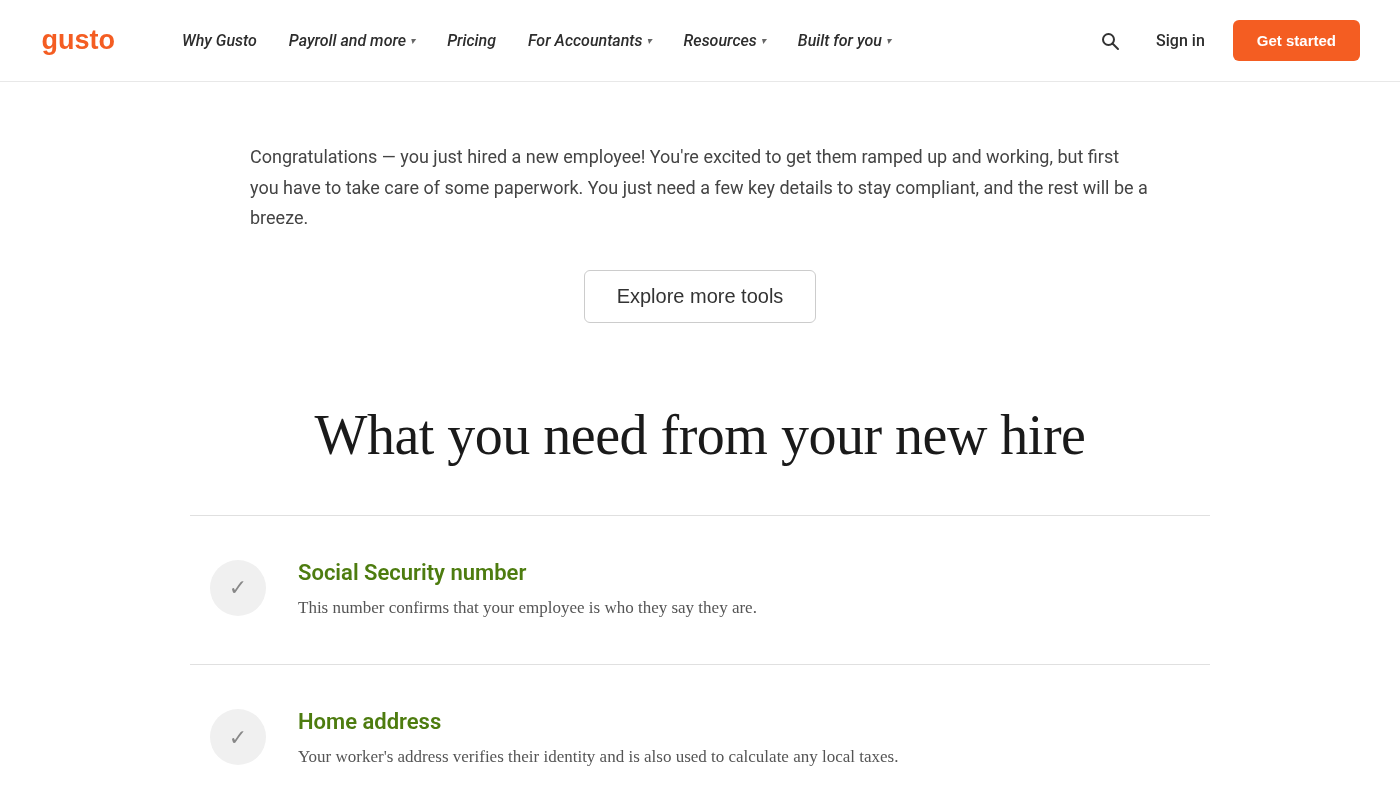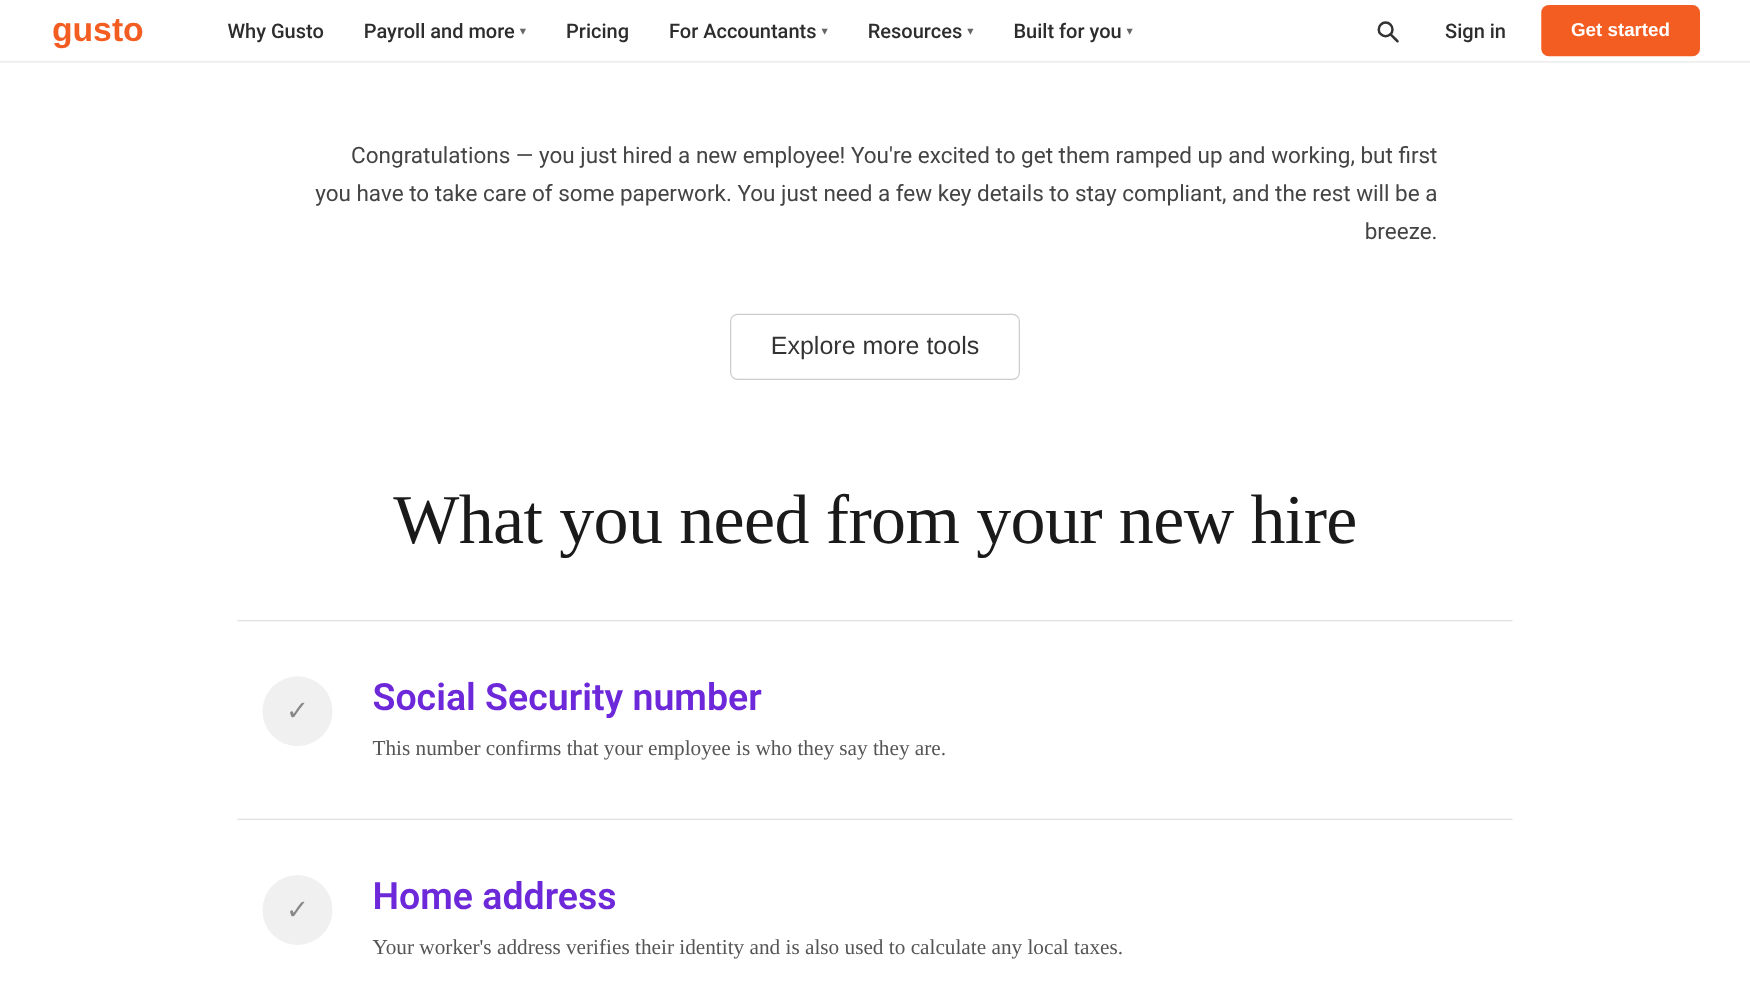--- a/index.html
+++ b/index.html
@@ -14,21 +14,21 @@
       color: #333;
       width: 1400px;
       min-height: 800px;
     }
 
     
     .navbar {
       display: flex;
       align-items: center;
       padding: 0 40px;
-      height: 50px;
+      height: 82px;
       background: #fff;
       border-bottom: 1px solid #e8e8e8;
       position: sticky;
       top: 0;
       z-index: 100;
     }
 
     .navbar-logo {
       margin-right: 40px;
       flex-shrink: 0;
@@ -36,20 +36,21 @@
 
     .logo-svg {
       width: 90px;
       height: 38px;
     }
 
     .navbar-links {
       display: flex;
       gap: 8px;
       flex: 1;
+      font-style: italic;
     }
 
     .nav-item {
       display: flex;
       align-items: center;
       gap: 4px;
       padding: 8px 12px;
       font-size: 16px;
       font-weight: 500;
       color: #2d2d2d;
@@ -103,26 +104,26 @@
     }
 
     
     .main-content {
       max-width: 1100px;
       margin: 0 auto;
       padding: 60px 40px 40px;
     }
 
     .intro-text {
-      text-align: right;
+      text-align: left;
       font-size: 18px;
       line-height: 1.7;
       color: #444;
       max-width: 900px;
-      margin: 0 auto 49px;
+      margin: 0 auto 36px;
     }
 
     .explore-btn-container {
       display: flex;
       justify-content: center;
       margin-bottom: 80px;
     }
 
     .explore-btn {
       background: #fff;
@@ -173,23 +174,23 @@
     .check-mark {
       font-size: 22px;
       color: #888;
     }
 
     .item-content {
       flex: 1;
     }
 
     .item-title {
-      font-size: 30px;
+      font-size: 22px;
       font-weight: 600;
-      color: #6d28d9;
+      color: #4d7c0f;
       margin-bottom: 10px;
     }
 
     .item-desc {
       font-size: 17px;
       color: #555;
       line-height: 1.5;
       font-family: Liberation Serif, serif;
     }
 

